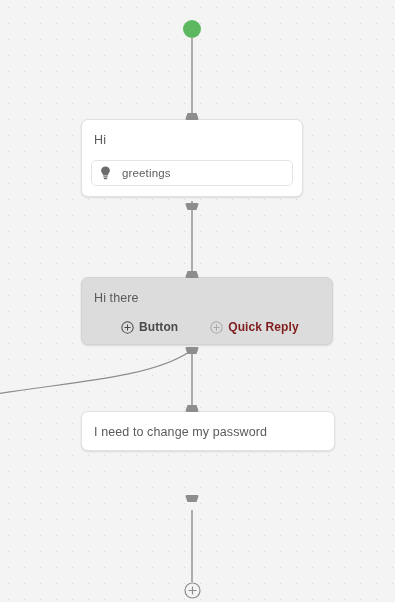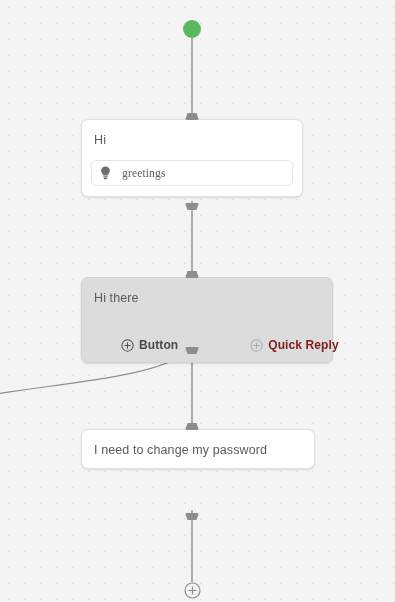--- a/index.html
+++ b/index.html
@@ -69,45 +69,43 @@
   .intent-box {
     margin-top: 12px;
     height: 26px;
     border: 1px solid #e4e4e4;
     border-radius: 5px;
     background: #ffffff;
     display: flex;
     align-items: center;
     padding: 0 8px;
     box-sizing: border-box;
-    font-family: Liberation Serif, serif;
   }
 
   .intent-label {
     font-size: 11.5px;
     color: #5e5e5e;
     margin-left: 11px;
     letter-spacing: 0.15px;
     white-space: nowrap;
   }
 
   .bulb-icon {
     width: 11px;
     height: 14px;
     flex: 0 0 auto;
     display: block;
   }
 
   
   .btn-row {
-    margin-top: 32px;
+    margin-top: 14px;
     display: flex;
     align-items: flex-end;
     padding-left: 30px;
-    gap: 40px;
   }
 
   .node-btn {
     display: flex;
     align-items: center;
     font-size: 12px;
     letter-spacing: 0.1px;
     font-weight: bold;
     white-space: nowrap;
   }
@@ -211,21 +209,21 @@
             <line x1="7" y1="3.7" x2="7" y2="10.3" stroke="#a9a9a9" stroke-width="1.1"></line>
             <line x1="3.7" y1="7" x2="10.3" y2="7" stroke="#a9a9a9" stroke-width="1.1"></line>
           </svg>
           <span>Quick Reply</span>
         </div>
       </div>
     </div>
     <div class="tab bottom" style="left:104px; top:70px;"></div>
   </div>
 
-  <div class="node" style="left:81px; top:429px; width:234px;">
+  <div class="node" style="left:81px; top:411px; width:254px;">
     <div class="tab top" style="left:104px; top:-6px;"></div>
     <div class="card">
       <div class="card-title">I need to change my password</div>
     </div>
     <div class="tab bottom" style="left:104px; top:84px;"></div>
   </div>
 
   <div class="add-node" style="left:184px; top:582px;">
     <svg viewBox="0 0 17 17" width="17" height="17">
       <circle cx="8.5" cy="8.5" r="7.5" fill="#f4f4f4" stroke="#8d8d8d" stroke-width="1.2"></circle>

